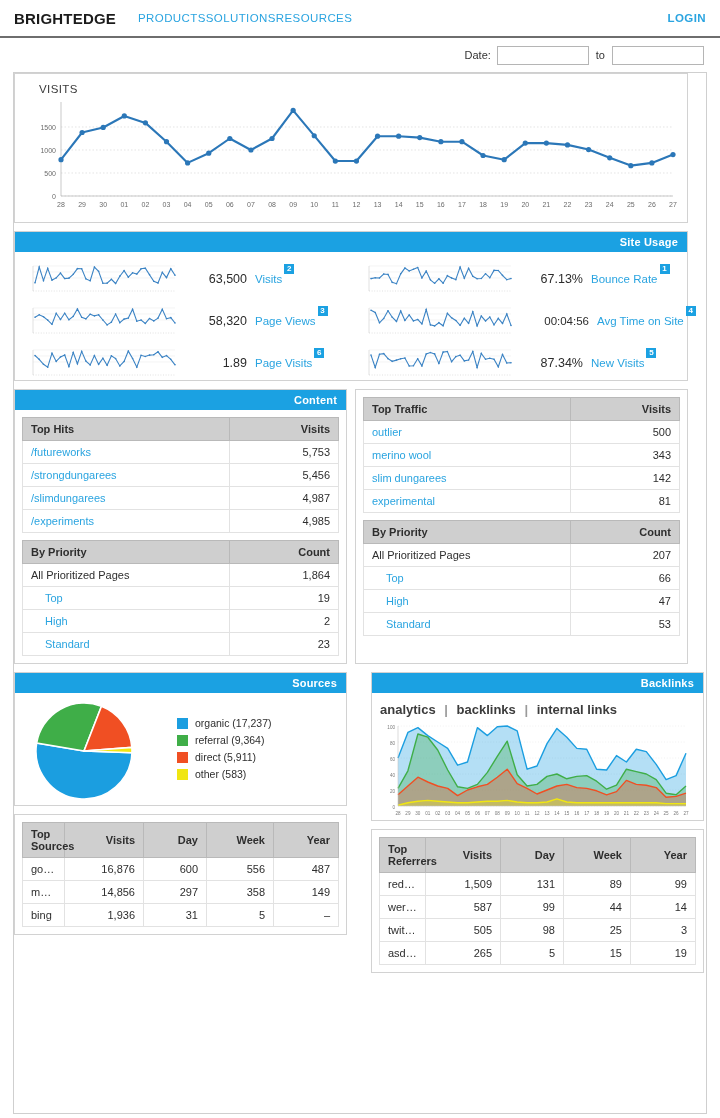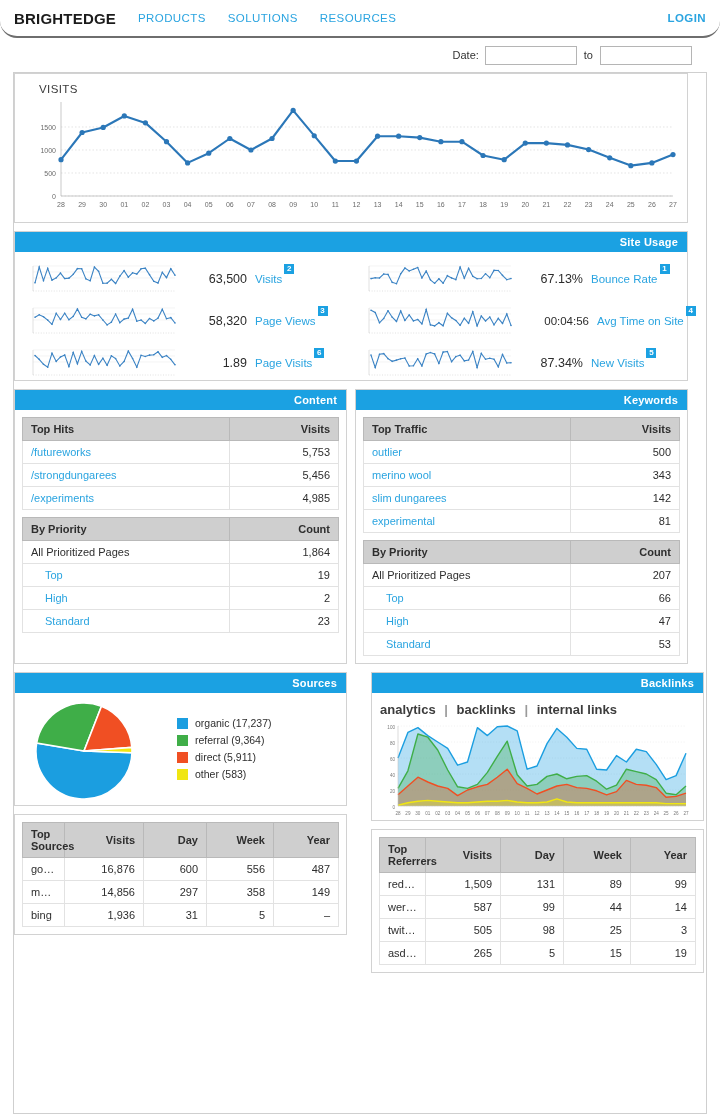--- a/index.html
+++ b/index.html
@@ -12,40 +12,39 @@
     overflow:hidden;
   }
   
   .topbar{
     height:38px;
     border-bottom:2px solid #6e6e6e;
     display:flex; align-items:center;
     padding:0 14px 0 14px;
     box-sizing:border-box;
     background:#fff;
-    border-radius:17px;
   }
   .brand{
     font-size:15px; font-weight:bold; letter-spacing:0.2px;
     color:#1b1b1b; margin-right:22px;
   }
-  .navlinks{display:flex; align-items:flex-start; gap:22px;}
+  .navlinks{display:flex; align-items:flex-start; }
   .navlink{
     color:#2aa4e0; font-size:11.5px; letter-spacing:.4px;
     text-decoration:none; cursor:pointer;
   }
   .spacer{flex:1;}
   .login{
     color:#2aa4e0; font-size:11.5px; font-weight:bold; letter-spacing:.4px;
     cursor:pointer;
   }
   
   .datebar{
     height:34px; display:flex; align-items:center; justify-content:flex-end;
-    padding-right:28px; box-sizing:border-box;
+    padding-right:16px; box-sizing:border-box;
   }
   .datebar .lbl{margin-right:6px; font-size:11px; color:#333;}
   .dateinput{
     width:84px; height:15px;
     border:1px solid #b5b5b5; background:#fff;
     font-family:"Liberation Sans", sans-serif; font-size:11px;
     padding:1px 3px; box-sizing:content-box;
   }
   .tolbl{margin:0 7px; font-size:11px;}
   
@@ -526,20 +525,24 @@
           <tbody>
               <tr>
                 <td><a>/futureworks</a></td>
                 <td class="num">5,753</td>
               </tr>
               <tr>
                 <td><a>/strongdungarees</a></td>
                 <td class="num">5,456</td>
               </tr>
               <tr>
+                <td><a>/slimdungarees</a></td>
+                <td class="num">4,987</td>
+              </tr>
+              <tr>
                 <td><a>/experiments</a></td>
                 <td class="num">4,985</td>
               </tr>
             </tbody>
         </table>
       </div>
       <div class="tblwrap tight">
         <table class="tbl">
           <thead>
               <tr>
@@ -563,21 +566,20 @@
               <tr>
                 <td class="indent"><a>Standard</a></td>
                 <td class="num">23</td>
               </tr>
             </tbody>
         </table>
       </div>
     </div>
 
     <div class="panel col">
-      <div class="panel-hd">Keywords</div>
       <div class="tblwrap">
         <table class="tbl">
           <thead>
               <tr>
             <th>Top Traffic</th>
             <th class="num" style="width:92px">Visits</th>
           </tr>
             </thead>
           <tbody>
               <tr>

